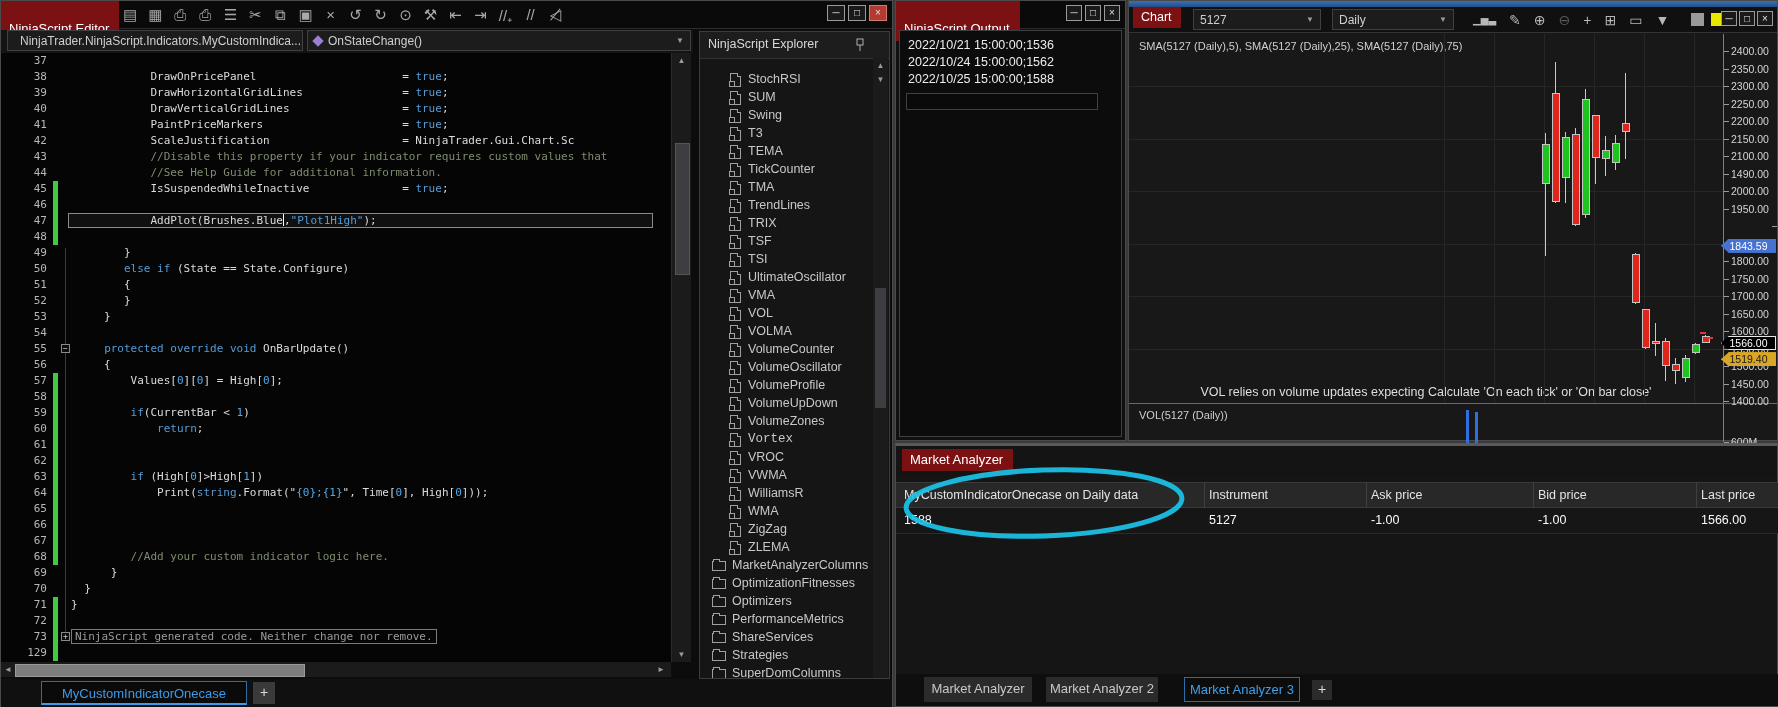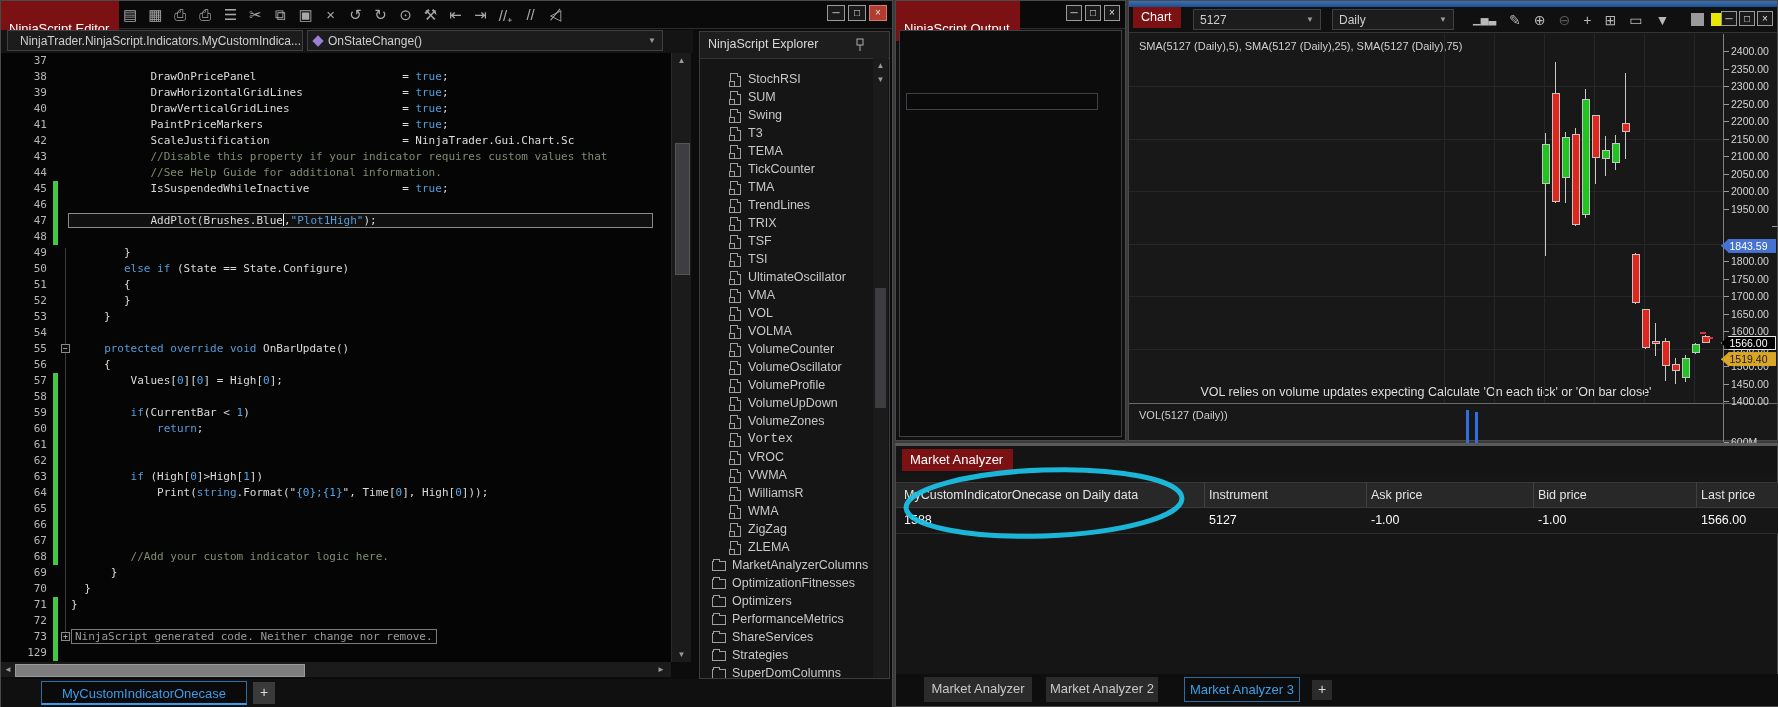--- a/index.html
+++ b/index.html
@@ -140,21 +140,21 @@
         <span class="wbtn">□</span>
         <span class="wbtn red">×</span>
       </div>
     </div>
     <div id="breadcrumb">
       <div class="combo" style="left:6px;width:296px;">
         <span class="dia" style="background:#d8a13a;"></span>
         <span>NinjaTrader.NinjaScript.Indicators.MyCustomIndica...</span>
         <span class="chev">▼</span>
       </div>
-      <div class="combo" style="left:306px;width:356px;">
+      <div class="combo" style="left:306px;width:384px;">
         <span class="dia" style="background:#9b7fd4;"></span>
         <span>OnStateChange()</span>
         <span class="chev">▼</span>
       </div>
     </div>
     <div id="code-wrap">
       <div id="foldline"></div>
       <div id="code-rows">
           <div class="crow">
             <span class="lnum">37</span>
@@ -504,20 +504,25 @@
   <div class="win" id="output">
     <div class="titlebar">
       <span class="chip">NinjaScript Output</span>
       <div class="winbtns">
         <span class="wbtn" style="width:16px;">─</span>
         <span class="wbtn" style="width:16px;">□</span>
         <span class="wbtn" style="width:16px;">×</span>
       </div>
     </div>
     <div id="out-content">
+      <div id="out-lines" style="padding-top:6px;">
+          <div class="orow">2022/10/21 15:00:00;1536</div>
+          <div class="orow">2022/10/24 15:00:00;1562</div>
+          <div class="orow">2022/10/25 15:00:00;1588</div>
+        </div>
       <div id="out-input"></div>
     </div>
   </div>
 
   <div class="win" id="chart">
     <div id="chart-bluestrip"></div>
     <div id="chart-toolbar">
       <span class="chip" style="margin-left:4px;">Chart</span>
       <div class="combo" style="left:64px;top:2px;width:128px;">
         <span>5127</span>
@@ -599,21 +604,21 @@
         <div class="body dn" style="left: 573px; top: 334.9px; height: 7px;"></div>
         <div class="smamark" style="left: 571px; top: 331px;"></div>
         <div class="smamark" style="left: 578px; top: 336px;"></div>
         <div class="ptick" style="top: 45px;">2400.00</div>
         <div class="ptick" style="top: 62.5px;">2350.00</div>
         <div class="ptick" style="top: 80px;">2300.00</div>
         <div class="ptick" style="top: 97.5px;">2250.00</div>
         <div class="ptick" style="top: 115px;">2200.00</div>
         <div class="ptick" style="top: 132.5px;">2150.00</div>
         <div class="ptick" style="top: 150px;">2100.00</div>
-        <div class="ptick" style="top: 167.5px;">2050.00</div>
+        <div class="ptick" style="top: 167.5px;">1490.00</div>
         <div class="ptick" style="top: 185px;">2000.00</div>
         <div class="ptick" style="top: 202.5px;">1950.00</div>
         <div class="ptick" style="top: 220px; margin-left: 48px;">1900.00</div>
         <div class="ptick" style="top: 237.5px;">1850.00</div>
         <div class="ptick" style="top: 255px;">1800.00</div>
         <div class="ptick" style="top: 272.5px;">1750.00</div>
         <div class="ptick" style="top: 290px;">1700.00</div>
         <div class="ptick" style="top: 307.5px;">1650.00</div>
         <div class="ptick" style="top: 325px;">1600.00</div>
         <div class="ptick" style="top: 342.5px;">1550.00</div>

